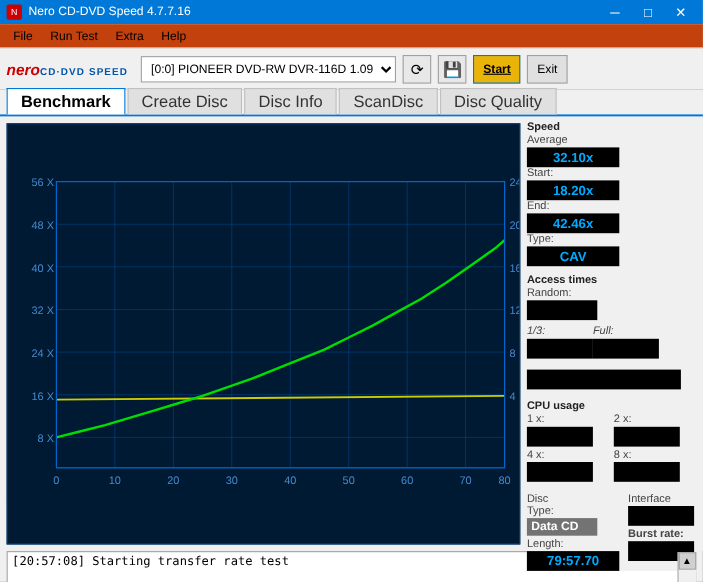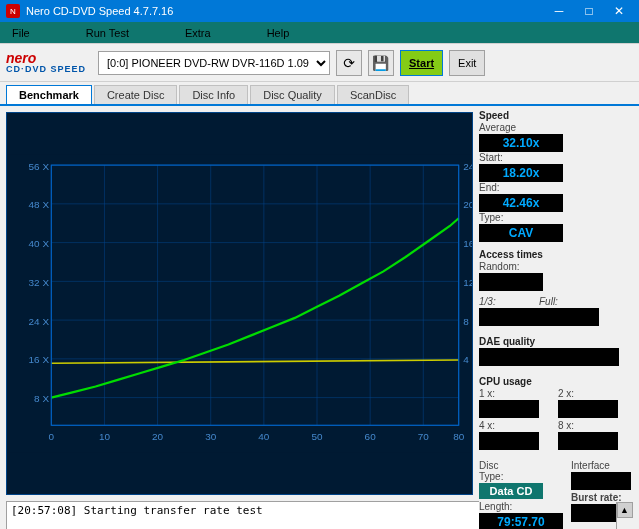--- a/index.html
+++ b/index.html
@@ -32,46 +32,45 @@
       border: none;
       color: white;
       font-size: 12px;
       cursor: pointer;
       display: flex; align-items: center; justify-content: center;
     }
 
     
     .menu-bar {
       height: 22px;
-      background: #0f766e;
+      background: #c2410c;
       display: flex;
       align-items: center;
       border-bottom: 1px solid #d0d0d0;
       padding: 0 4px;
-      gap: 40px;
     }
     .menu-item {
       padding: 2px 8px;
       font-size: 11px;
       cursor: pointer;
       color: #000;
     }
 
     
     .toolbar {
       height: 38px;
       background: #f0f0f0;
       display: flex;
       align-items: center;
       padding: 2px 6px;
       gap: 6px;
       border-bottom: 1px solid #d0d0d0;
     }
     .nero-logo {
-      display: flex; flex-direction: column; align-items: flex-start;
+      display: flex; flex-direction: row; align-items: flex-end;
       line-height: 1;
       margin-right: 6px;
     }
     .nero-top { font-size: 14px; font-weight: bold; color: #cc0000; font-style: italic; }
     .nero-bottom { font-size: 9px; font-weight: bold; color: #0055aa; letter-spacing: 1px; }
     .drive-select {
       height: 24px;
       border: 1px solid #a0a0a0;
       background: white;
       font-size: 11px;
@@ -81,21 +80,21 @@
     .toolbar-btn {
       height: 26px;
       padding: 0 8px;
       border: 1px solid #a0a0a0;
       background: #e0e0e0;
       cursor: pointer;
       font-size: 11px;
       display: flex; align-items: center; justify-content: center;
     }
     .toolbar-btn.primary {
-      background: #84cc16;
+      background: #eab308;
       border-color: #0078d7;
       font-weight: bold;
       text-decoration: underline;
     }
     .toolbar-icon-btn {
       width: 26px; height: 26px;
       border: 1px solid #a0a0a0;
       background: #e8e8e8;
       cursor: pointer;
       display: flex; align-items: center; justify-content: center;
@@ -106,21 +105,21 @@
     .tabs {
       height: 24px;
       background: #f0f0f0;
       display: flex;
       align-items: flex-end;
       padding: 0 6px;
       border-bottom: 2px solid #0078d7;
     }
     .tab {
       padding: 3px 12px;
-      font-size: 11px;
+      font-size: 15px;
       cursor: pointer;
       border: 1px solid #c0c0c0;
       border-bottom: none;
       background: #e0e0e0;
       margin-right: 2px;
       color: #333;
     }
     .tab.active {
       background: white;
       border-color: #0078d7;
@@ -216,25 +215,24 @@
       flex: 1; width: 16px; background: #f0f0f0;
     }
 
     
     .chart-svg { width: 100%; height: 100%; }
 
     
     .speed-section { margin-bottom: 4px; }
 
     .disc-type-val {
-      background: #0f766e;
+      background: #737373;
       color: white;
       font-size: 11px;
       font-weight: bold;
-      text-align: center;
       padding: 2px 4px;
       width: 64px;
     }
   </style>
 </head>
 <body>
 
 <div class="title-bar">
   <div class="title-bar-left">
     <div class="title-bar-icon">N</div>
@@ -265,22 +263,22 @@
   <div class="toolbar-icon-btn" title="Refresh">⟳</div>
   <div class="toolbar-icon-btn" title="Save">💾</div>
   <button class="toolbar-btn primary">Start</button>
   <button class="toolbar-btn">Exit</button>
 </div>
 
 <div class="tabs">
   <div class="tab active">Benchmark</div>
   <div class="tab">Create Disc</div>
   <div class="tab">Disc Info</div>
+  <div class="tab">ScanDisc</div>
   <div class="tab">Disc Quality</div>
-  <div class="tab">ScanDisc</div>
 </div>
 
 <div class="main-content">
 
   <div class="chart-area">
     <svg class="chart-svg" viewBox="0 0 420 270" xmlns="http://www.w3.org/2000/svg">
 
       <rect width="420" height="270" fill="#001a33"></rect>
 
       <g stroke="#004488" stroke-width="0.5">
@@ -375,21 +373,20 @@
         <div>
           <div class="panel-label">Full:</div>
           <div class="black-box" style="width:60px;"></div>
         </div>
       </div>
     </div>
 
     <div class="divider"></div>
 
     <div class="panel-section">
-      <div class="section-title">DAE quality</div>
       <div class="black-box" style="width:140px;"></div>
     </div>
 
     <div class="divider"></div>
 
     <div class="panel-section">
       <div class="section-title">CPU usage</div>
       <div style="display:grid; grid-template-columns:1fr 1fr; gap:2px;">
         <div>
           <div class="panel-label">1 x:</div>

